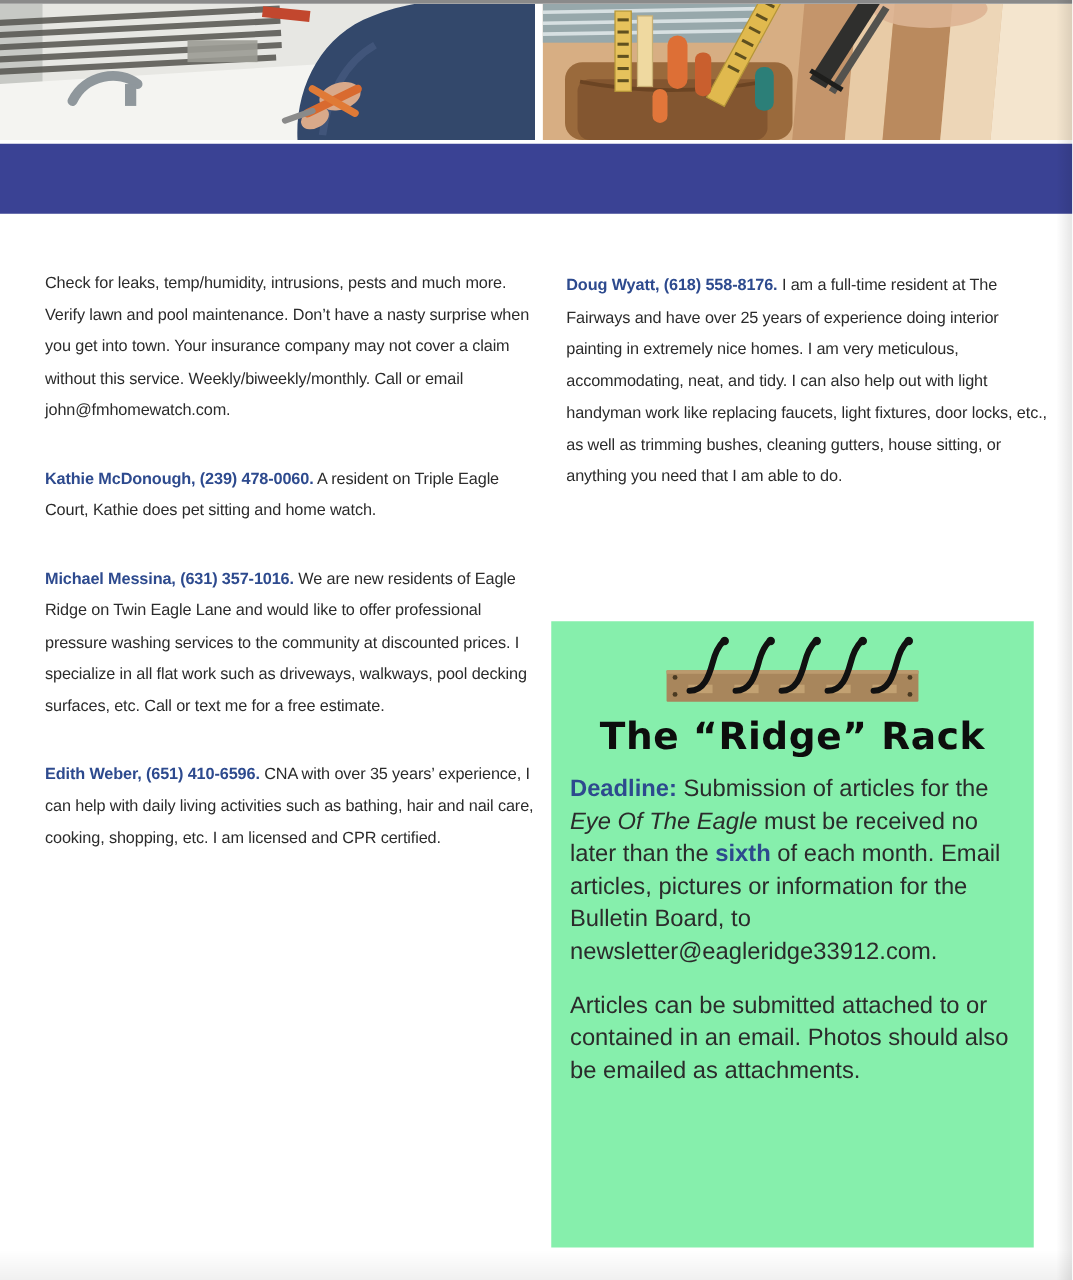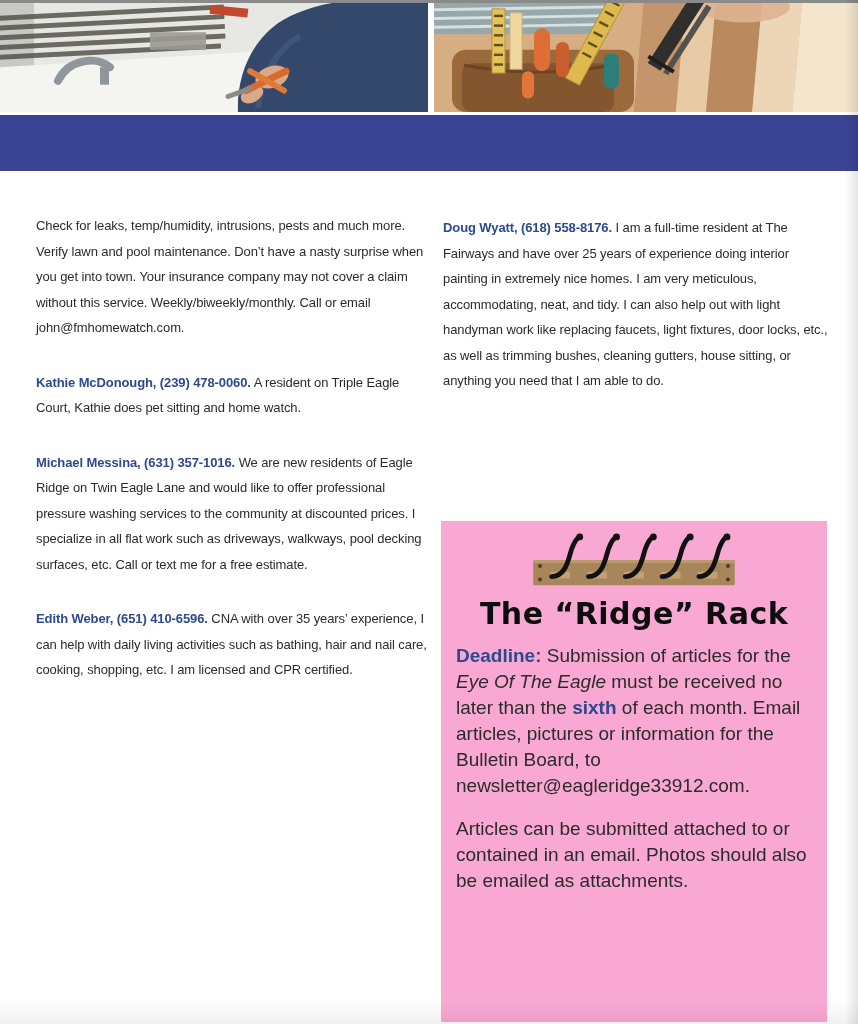--- a/index.html
+++ b/index.html
@@ -26,21 +26,21 @@
   }
   .photo { height:109px; overflow:hidden; }
   .photo svg { display:block; width:100%; height:100%; }
   .photo-left  { width:428px; }
   .photo-right { width:424px; flex:1; }
 
   .banner { position:absolute; top:115px; left:0; width:100%; height:56px; }
 
   .col { position:absolute; width:394px; font-size:13px; line-height:25.5px; letter-spacing:-0.1px; }
   .col-left  { left:36px;  top:213px; }
-  .col-right { left:443px; top:215px; width:392px; }
+  .col-right { left:453px; top:215px; width:392px; }
   .col p { margin:0 0 29px 0; }
   .col p:last-child { margin-bottom:0; }
   .lead { font-weight:bold; }
 
   .ridge-box {
     position:absolute; left:441px; top:497px; width:386px; height:501px;
     box-sizing:border-box; padding:8px 15px 0 15px;
   }
   .rack-graphic { display:block; margin:4px auto 0 auto; width:256px; height:62px; }
   .rack-title {
@@ -157,21 +157,21 @@
     </p>
   </div>
 
   <div class="col col-right">
     <p>
       <span class="lead" style="color: rgb(45, 74, 142);">Doug Wyatt, (618) 558-8176.</span>
       <span>I am a full-time resident at The Fairways and have over 25 years of experience doing interior painting in extremely nice homes. I am very meticulous, accommodating, neat, and tidy. I can also help out with light handyman work like replacing faucets, light fixtures, door locks, etc., as well as trimming bushes, cleaning gutters, house sitting, or anything you need that I am able to do.</span>
     </p>
   </div>
 
-  <div class="ridge-box" style="background: #f9a8d4; margin-top: 24px;">
+  <div class="ridge-box" style="background: #86efac;">
     <svg class="rack-graphic" viewBox="0 0 260 64">
       <rect x="26" y="28" width="208" height="26" rx="1" fill="#a8865c"></rect>
       <rect x="26" y="28" width="208" height="3" fill="#bb9a6e"></rect>
       <circle cx="33" cy="34" r="2" fill="#4a3a22"></circle>
         <circle cx="33" cy="48" r="2" fill="#4a3a22"></circle>
       <circle cx="227" cy="34" r="2" fill="#4a3a22"></circle>
         <circle cx="227" cy="48" r="2" fill="#4a3a22"></circle>
       <g>
         <rect x="44" y="40" width="20" height="7" fill="#c2a172"></rect>
         <rect x="82" y="40" width="20" height="7" fill="#c2a172"></rect>

